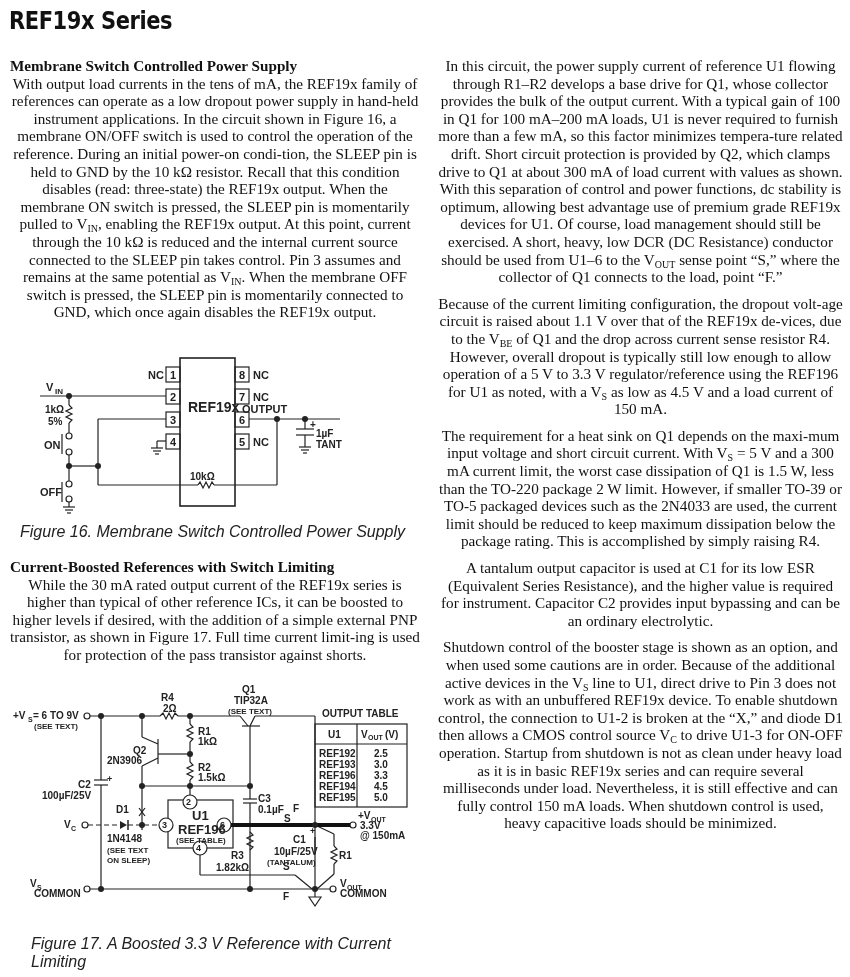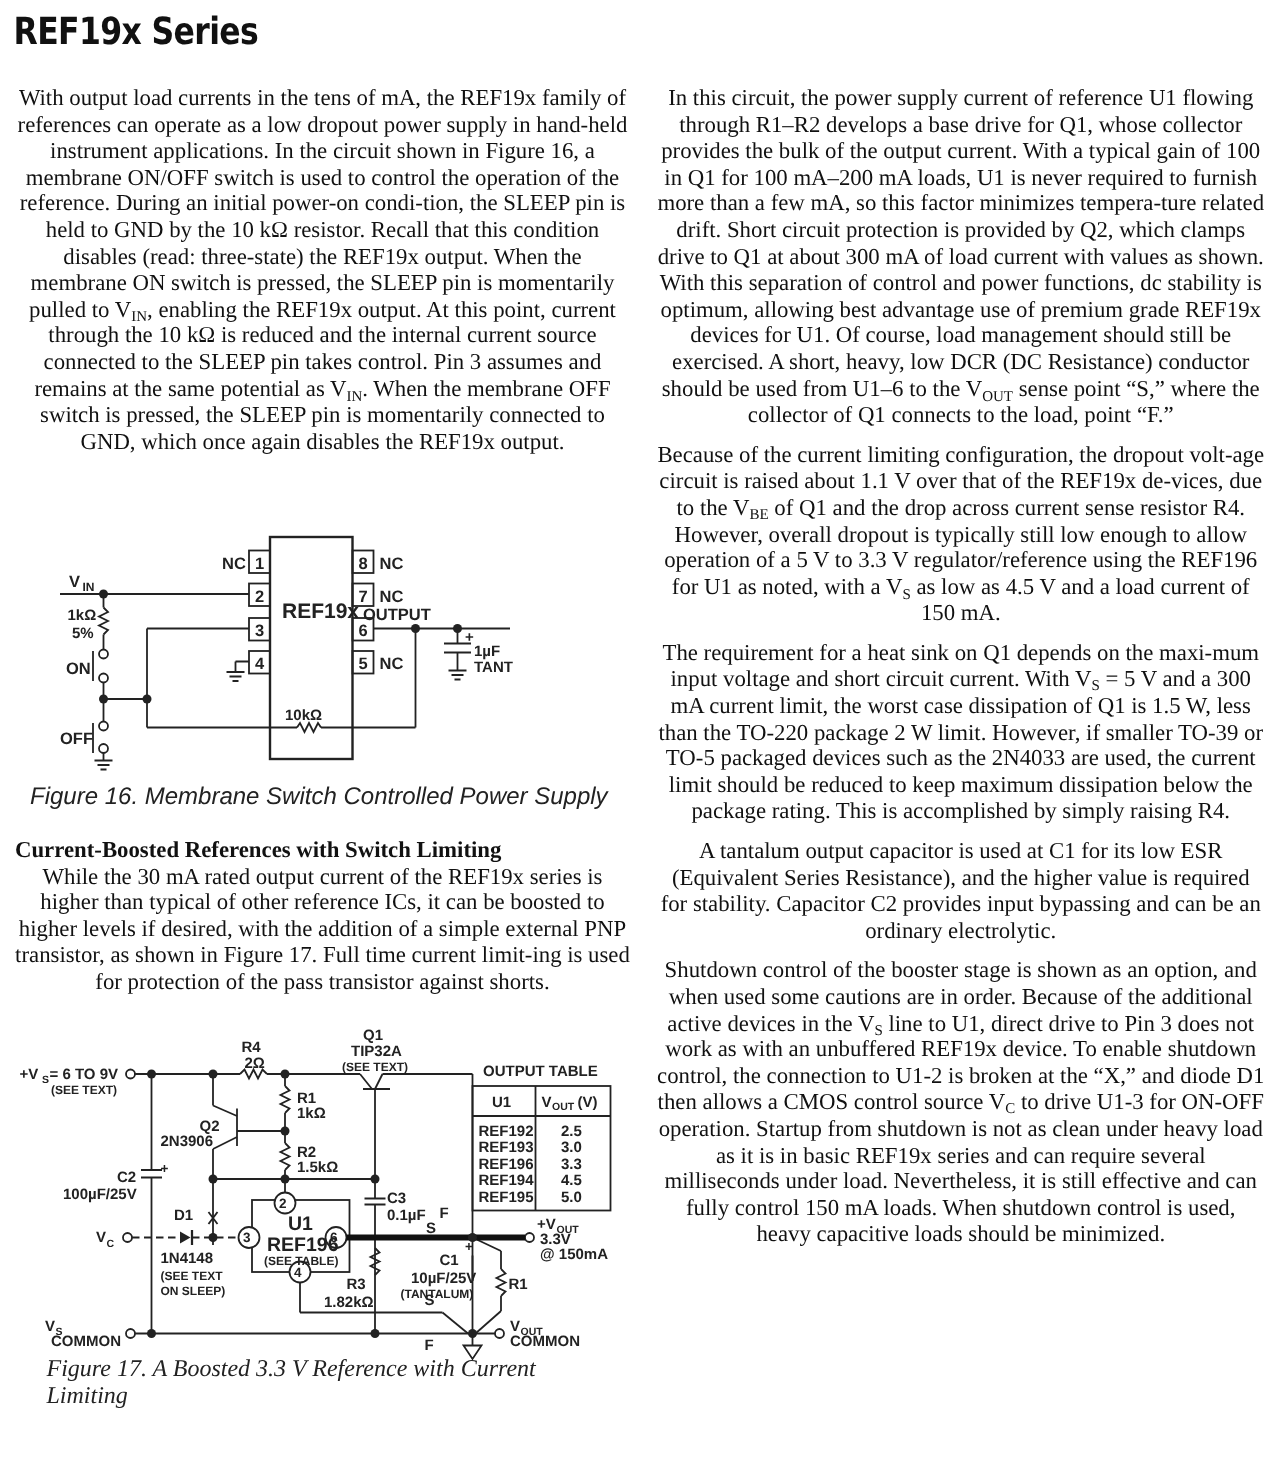--- a/index.html
+++ b/index.html
@@ -17,20 +17,21 @@
   .caption{position:absolute;font-family:"Liberation Sans",sans-serif;font-style:italic;font-size:16px;color:#222;line-height:18px;}
   svg text{font-family:"Liberation Sans",sans-serif;font-weight:bold;fill:#222;}
   .fig{position:absolute;}
 </style>
 </head>
 <body>
 
 <div class="title">REF19x Series</div>
 
 <div class="col left">
+  <div class="h">Membrane Switch Controlled Power Supply</div>
   <p><span>With output load currents in the tens of mA, the REF19x family of references can operate as a low dropout power supply in hand-held instrument applications.  In the circuit shown in Figure 16, a membrane ON/OFF switch is used to control the operation of the reference.  During an initial power-on condi-tion, the SLEEP pin is held to GND by the 10 kΩ resistor. Recall that this condition disables (read: three-state) the REF19x output.  When the membrane ON switch is pressed, the SLEEP pin is momentarily pulled to V</span><sub>IN</sub><span>, enabling the REF19x output.  At this point, current through the 10 kΩ is reduced and the internal current source connected to the SLEEP pin takes control.  Pin 3 assumes and remains at the same potential as V</span><sub>IN</sub><span>.  When the membrane OFF switch is pressed, the SLEEP pin is momentarily connected to GND, which once again disables the REF19x output.</span></p>
 </div>
 
 <svg class="fig" style="left:30px;top:355px;" width="360" height="160" viewBox="0 0 360 160">
   <g stroke="#222" stroke-width="1.2" fill="none">
     <rect x="150" y="3" width="55" height="148" stroke-width="1.6"></rect>
 
     <rect x="136" y="12" width="14" height="15"></rect>
     <rect x="136" y="34" width="14" height="15"></rect>
     <rect x="136" y="57" width="14" height="15"></rect>
@@ -285,21 +286,21 @@
       <text x="364" y="86">3.0</text>
       <text x="309" y="97">REF196</text>
       <text x="364" y="97">3.3</text>
       <text x="309" y="108">REF194</text>
       <text x="364" y="108">4.5</text>
       <text x="309" y="119">REF195</text>
       <text x="364" y="119">5.0</text>
     </g>
   </g>
 </svg>
-<div class="caption" style="left:31px;top:904px;width:370px;font-family:Liberation Serif, serif;">Figure 17.  A Boosted 3.3 V Reference with Current Limiting</div>
+<div class="caption" style="left:31px;top:935px;width:370px;">Figure 17.  A Boosted 3.3 V Reference with Current Limiting</div>
 
 <div class="col right">
   <p><span>In this circuit, the power supply current of reference U1 flowing through R1–R2 develops a base drive for Q1, whose collector provides the bulk of the output current.  With a typical gain of 100 in Q1 for 100 mA–200 mA loads, U1 is never required to furnish more than a few mA, so this factor minimizes tempera-ture related drift.  Short circuit protection is provided by Q2, which clamps drive to Q1 at about 300 mA of load current with values as shown.  With this separation of control and power functions, dc stability is optimum, allowing best advantage use of premium grade REF19x devices for U1.  Of course, load management should still be exercised.  A short, heavy, low DCR (DC Resistance) conductor should be used from U1–6 to the V</span><sub>OUT</sub><span> sense point “S,” where the collector of Q1 connects to the load, point “F.”</span></p>
   <p><span>Because of the current limiting configuration, the dropout volt-age circuit is raised about 1.1 V over that of the REF19x de-vices, due to the V</span><sub>BE</sub><span> of Q1 and the drop across current sense resistor R4. However, overall dropout is typically still low enough to allow operation of a 5 V to 3.3 V regulator/reference using the REF196 for U1 as noted, with a V</span><sub>S</sub><span> as low as 4.5 V and a load current of 150 mA.</span></p>
   <p><span>The requirement for a heat sink on Q1 depends on the maxi-mum input voltage and short circuit current.  With V</span><sub>S</sub><span> = 5 V and a 300 mA current limit, the worst case dissipation of Q1 is 1.5 W, less than the TO-220 package  2 W limit.  However, if smaller TO-39 or TO-5 packaged devices such as the 2N4033 are used, the current limit should be reduced to keep maximum dissipation below the package rating.  This is accomplished by simply raising R4.</span></p>
-  <p>A tantalum output capacitor is used at C1 for its low ESR (Equivalent Series Resistance), and the higher value is required for stability. Capacitor C2 provides input bypassing and can be an ordinary electrolytic.</p>
+  <p>A tantalum output capacitor is used at C1 for its low ESR (Equivalent Series Resistance), and the higher value is required for instrument. Capacitor C2 provides input bypassing and can be an ordinary electrolytic.</p>
   <p><span>Shutdown control of the booster stage is shown as an option, and when used some cautions are in order.  Because of the additional active devices in the V</span><sub>S</sub><span> line to U1, direct drive to Pin 3 does not work as with an unbuffered REF19x device. To enable shutdown control, the connection to U1-2 is broken at the “X,” and diode D1 then allows a CMOS control source V</span><sub>C</sub><span> to drive U1-3 for ON-OFF operation. Startup from shutdown is not as clean under heavy load as it is in basic REF19x series and can require several milliseconds under load.  Nevertheless, it is still effective and can fully control 150 mA loads. When shutdown control is used, heavy capacitive loads should be minimized.</span></p>
 </div>
 
 </body></html>

